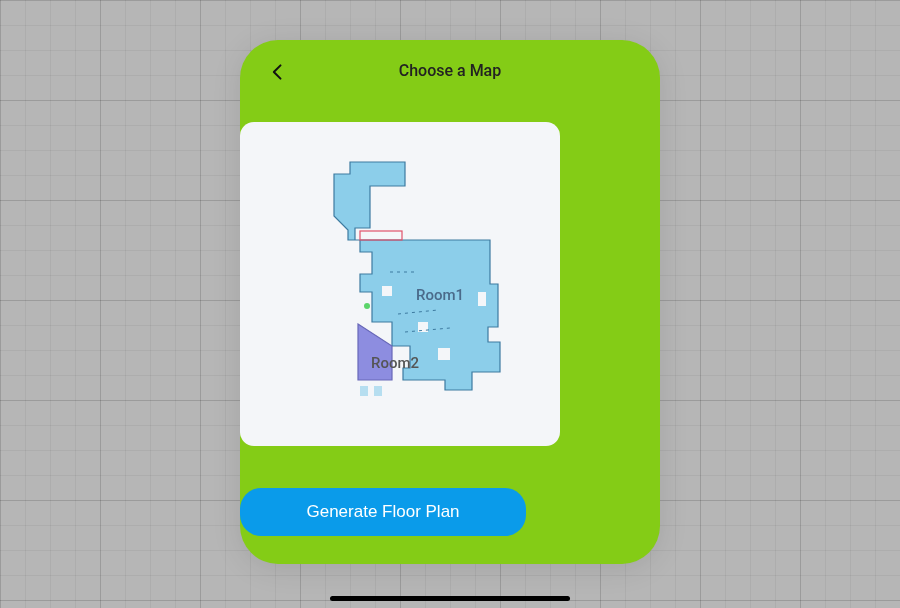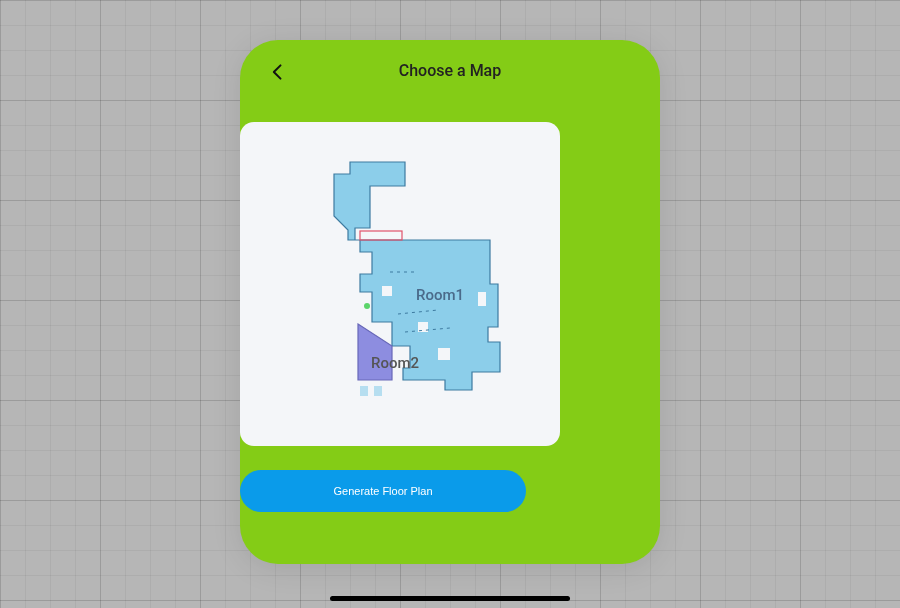--- a/index.html
+++ b/index.html
@@ -77,27 +77,27 @@
     }
     .room-label {
       position: absolute;
       font-size: 15px;
       color: #4a6a8a;
       font-weight: 500;
       pointer-events: none;
     }
     
     .generate-btn {
-      margin-top: 24px;
+      margin-top: 42px;
       width: 286px;
-      height: 42px;
+      height: 48px;
       border-radius: 21px;
       border: none;
       color: #fff;
-      font-size: 11px;
+      font-size: 17px;
       font-weight: 500;
       cursor: pointer;
       display: flex;
       align-items: center;
       justify-content: center;
     }
     
     .home-indicator {
       position: absolute;
       left: 330px;

